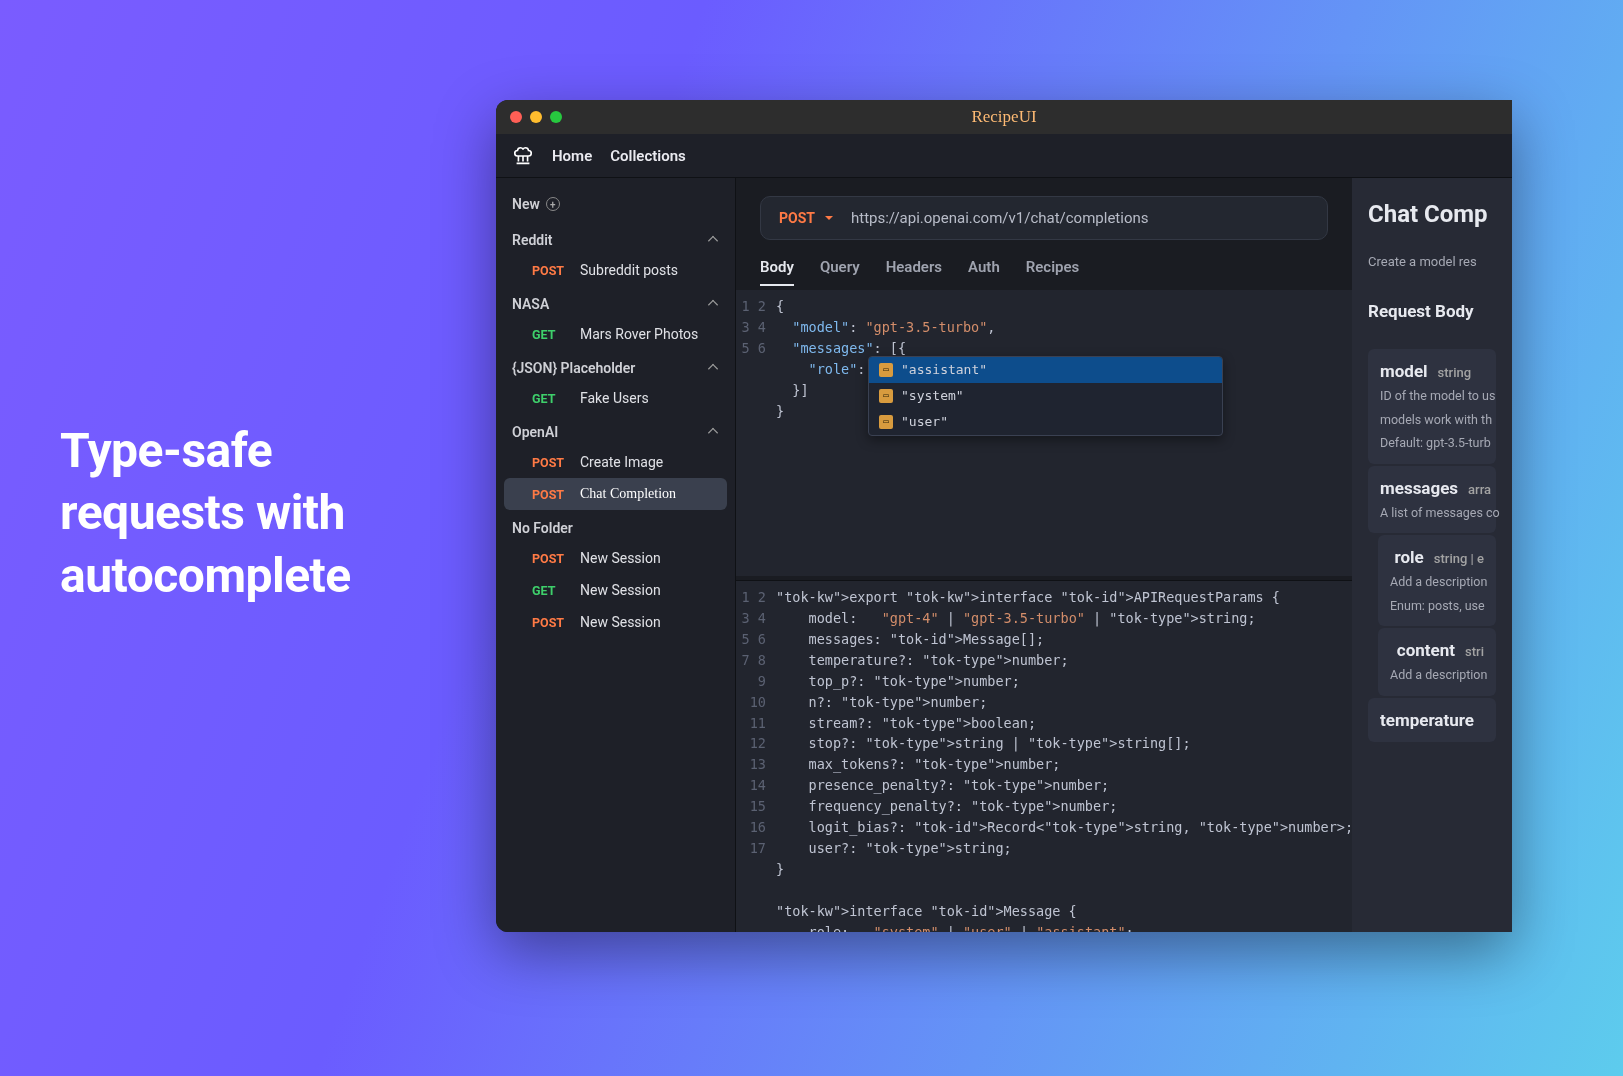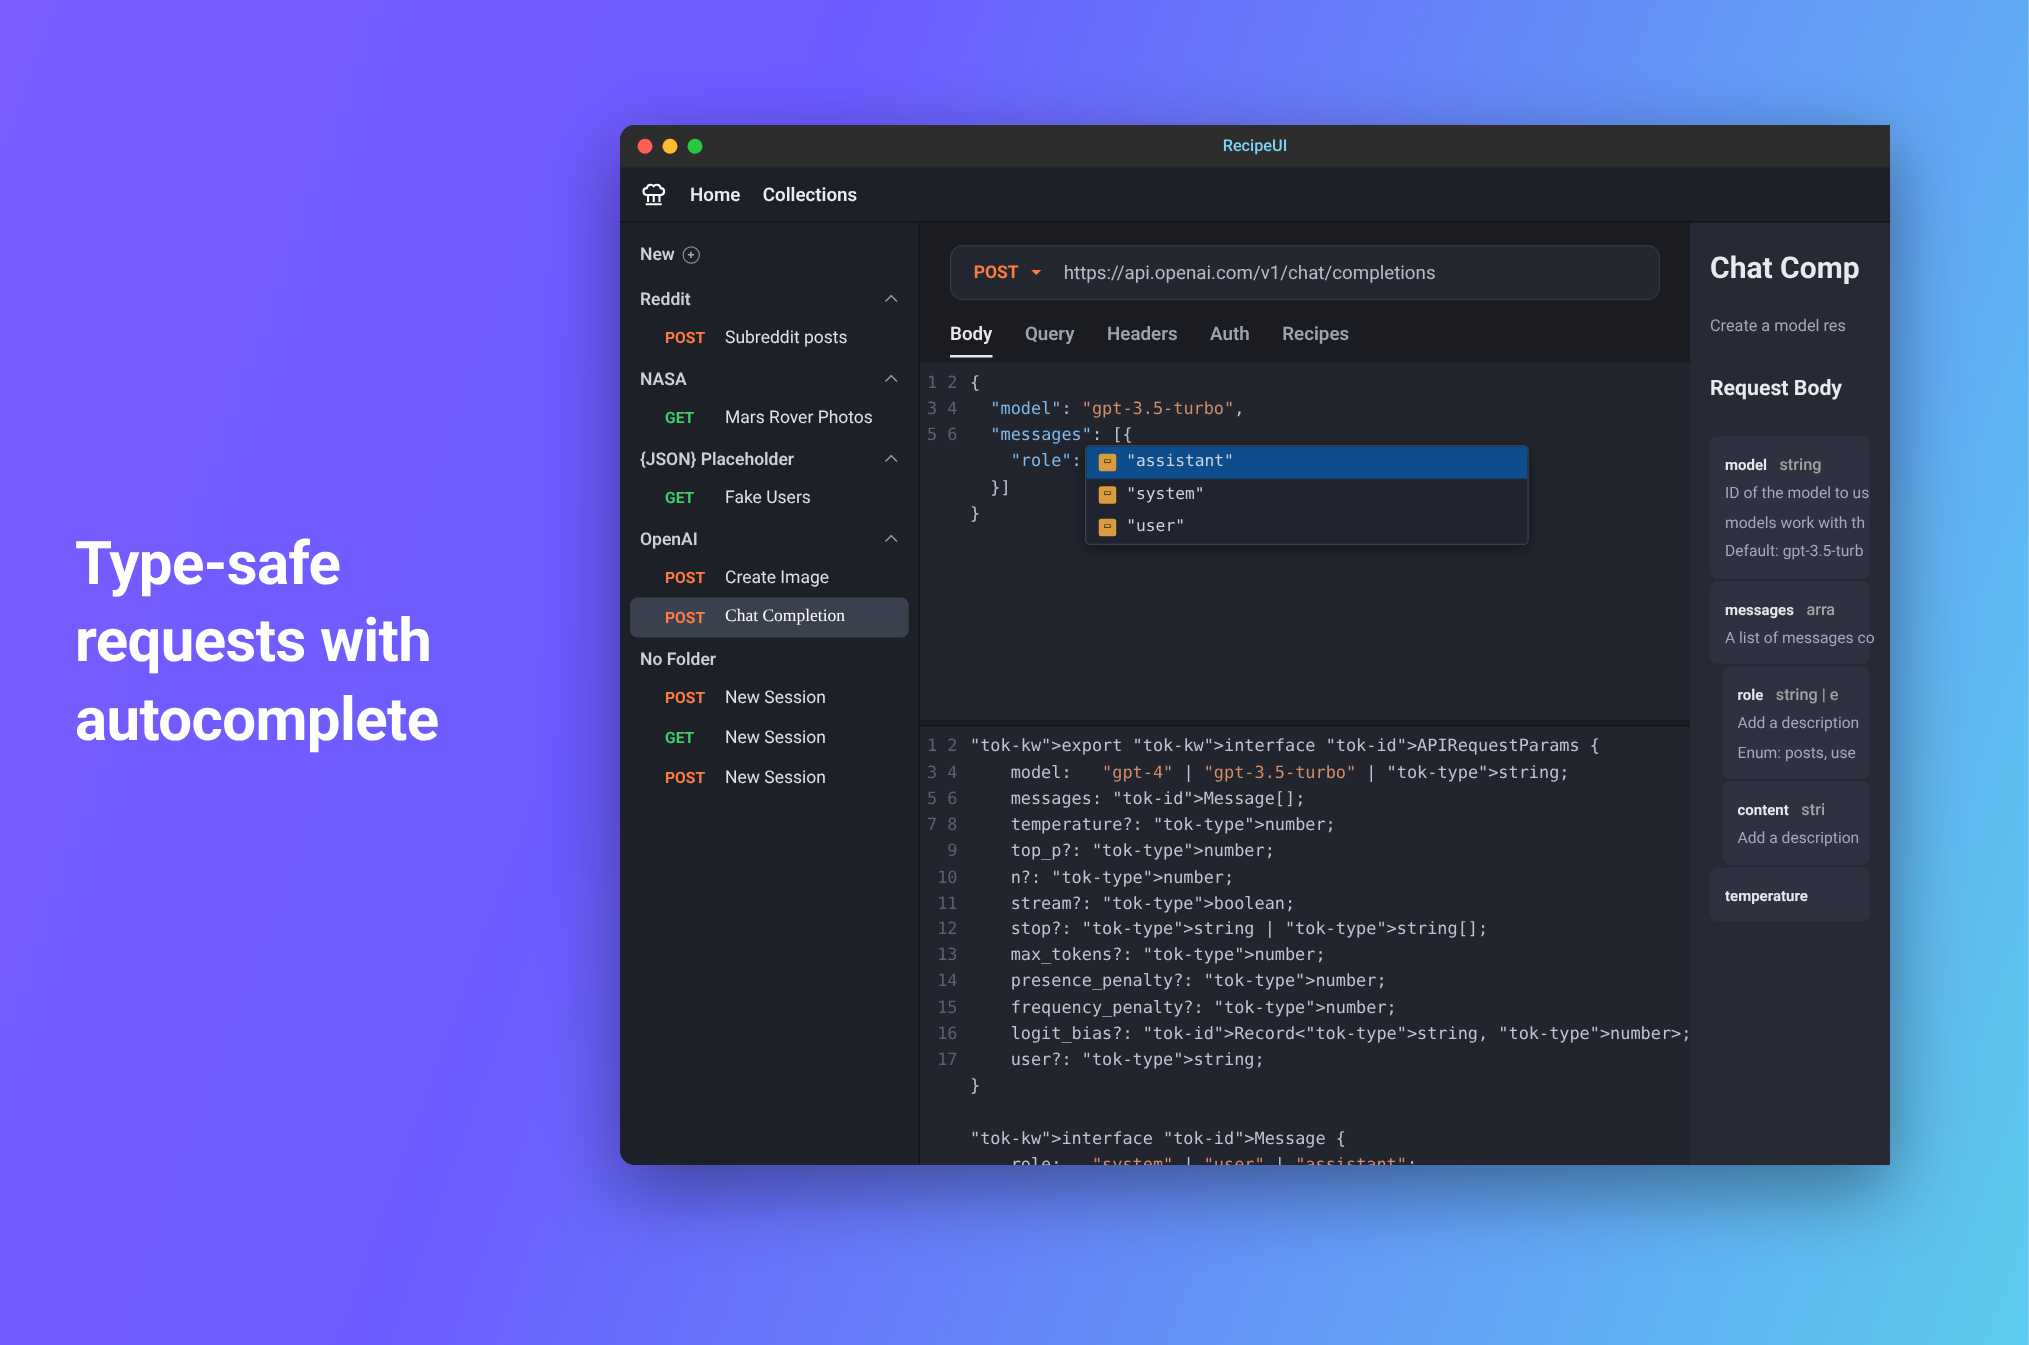--- a/index.html
+++ b/index.html
@@ -40,21 +40,21 @@
   display: flex;
   align-items: center;
   padding: 0 14px;
   position: relative;
 }
 .traffic { display: flex; gap: 8px; }
 .traffic span { width: 12px; height: 12px; border-radius: 50%; }
 .tl-close{background:#ff5f56}.tl-min{background:#ffbd2e}.tl-max{background:#27c93f}
 .titlebar-title {
   position: absolute; left: 50%; transform: translateX(-50%);
-  color: #7dd3fc; font-size: 13px; font-weight: 500;
+  color: #fdba74; font-size: 17px; font-weight: 500; font-family: Liberation Serif, serif;
 }
 .menubar {
   height: 44px;
   background: #1e2028;
   border-bottom: 1px solid #0f1115;
   display: flex;
   align-items: center;
   padding: 0 16px;
   gap: 18px;
 }
@@ -103,24 +103,24 @@
 .ac-box{position:absolute;left:132px;top:66px;background:#1f2430;border:1px solid #3a4152;border-radius:4px;overflow:hidden;min-width:355px;box-shadow:0 4px 12px rgba(0,0,0,0.4);}
 .ac-row{display:flex;align-items:center;gap:8px;padding:3px 10px;font-family:ui-monospace,Menlo,monospace;font-size:13px;color:#cfd2dc;}
 .ac-row.sel{background:#0d4d8c;}
 .ac-ico{width:14px;height:14px;background:#d89b3e;border-radius:2px;display:inline-flex;align-items:center;justify-content:center;font-size:9px;color:#2a1f08;font-weight:bold;}
 
 .docs{width:160px;background:#272a35;padding:22px 16px;color:#e7e9ef;display:flex;flex-direction:column;gap:26px;overflow:hidden;white-space:nowrap;}
 .docs h2{font-size:24px;font-weight:700;}
 .docs .sub{color:#a6a9b4;font-size:13px;}
 .docs h3{font-size:17px;font-weight:700;margin-top:6px;}
 .dcard{background:#2e3240;border-radius:6px;padding:12px;margin-top:2px;}
-.dcard .dt{font-weight:700;font-size:12px;}
+.dcard .dt{font-weight:700;font-size:17px;}
 .dcard .dty{color:#a3a3a3;font-size:13px;margin-left:10px;font-weight:500;}
 .dcard .dd{color:#a6a9b4;font-size:12.5px;margin-top:6px;line-height:1.4;}
-.dcard.nested{margin-left:10px;}
+.dcard.nested{margin-left:10px;text-align:right;}
 </style>
 </head>
 <body>
 
 <div class="promo">
   <div>Type-safe</div>
   <div>requests with</div>
   <div>autocomplete</div>
 </div>
 

